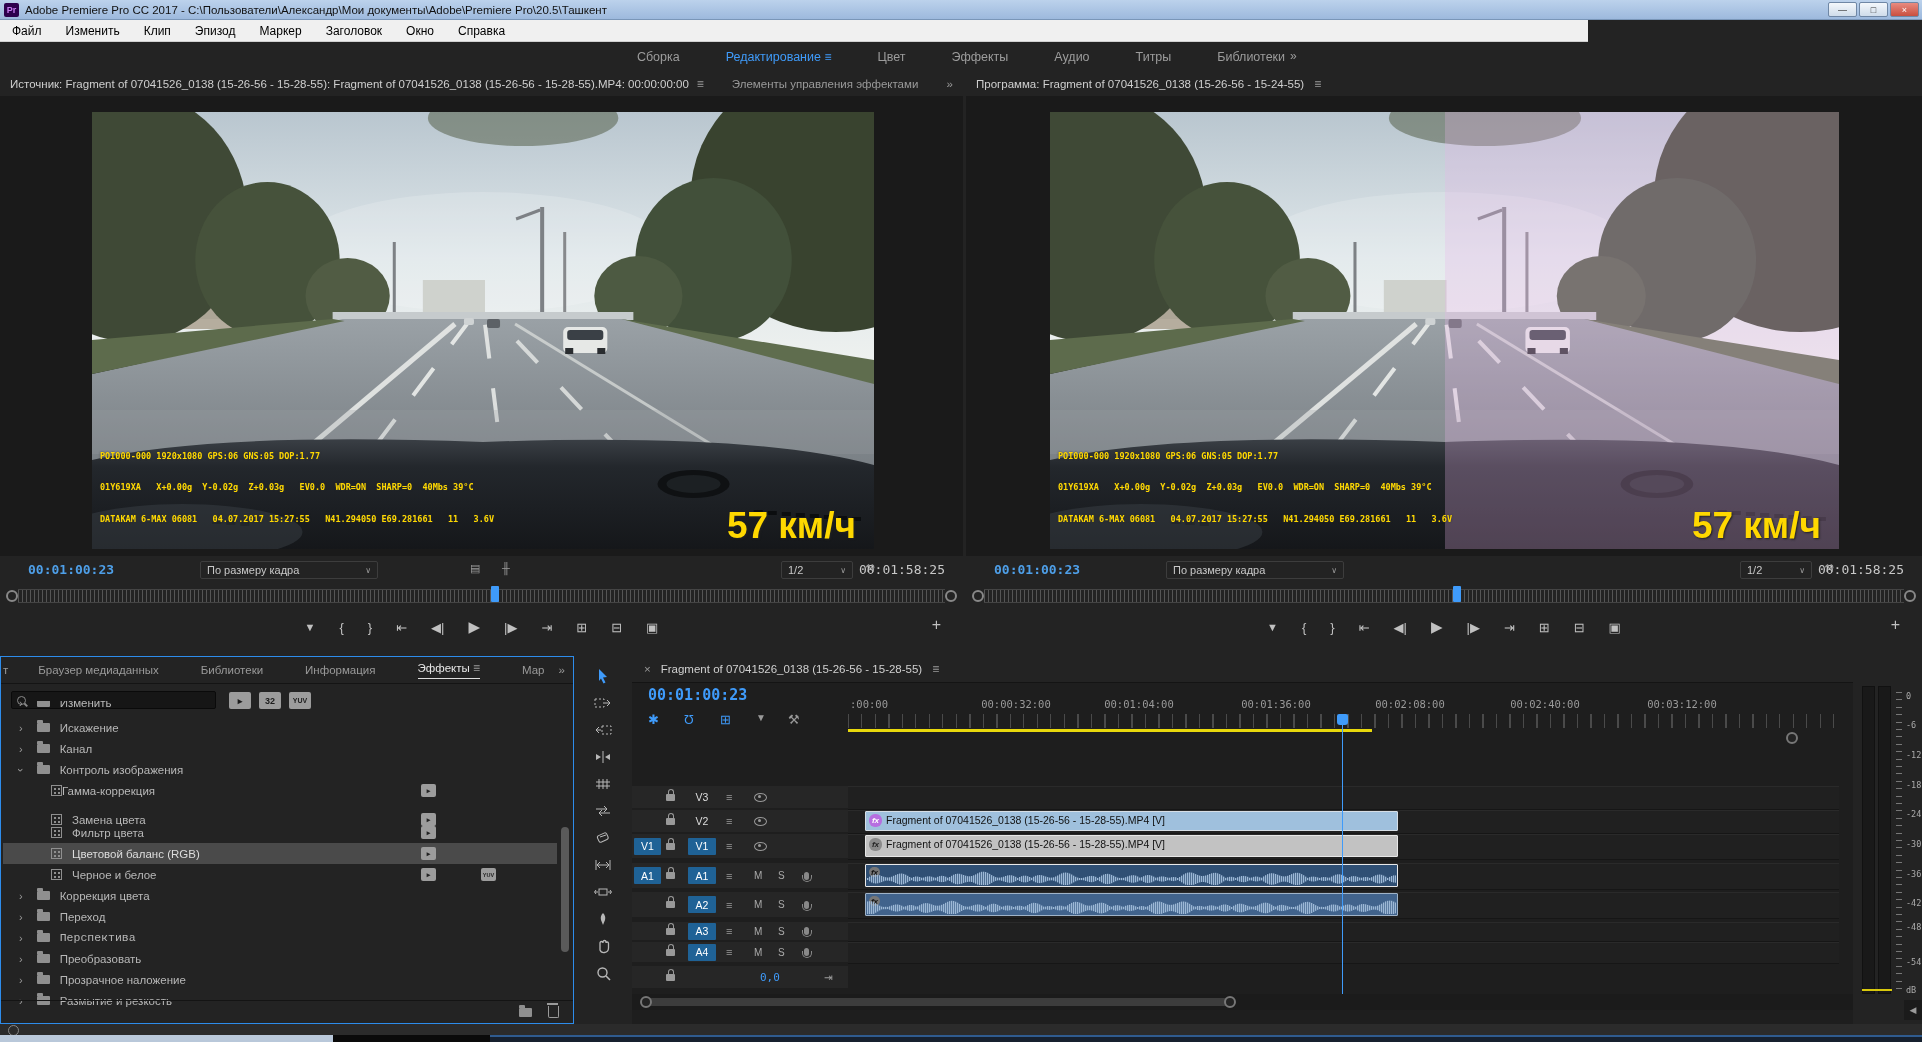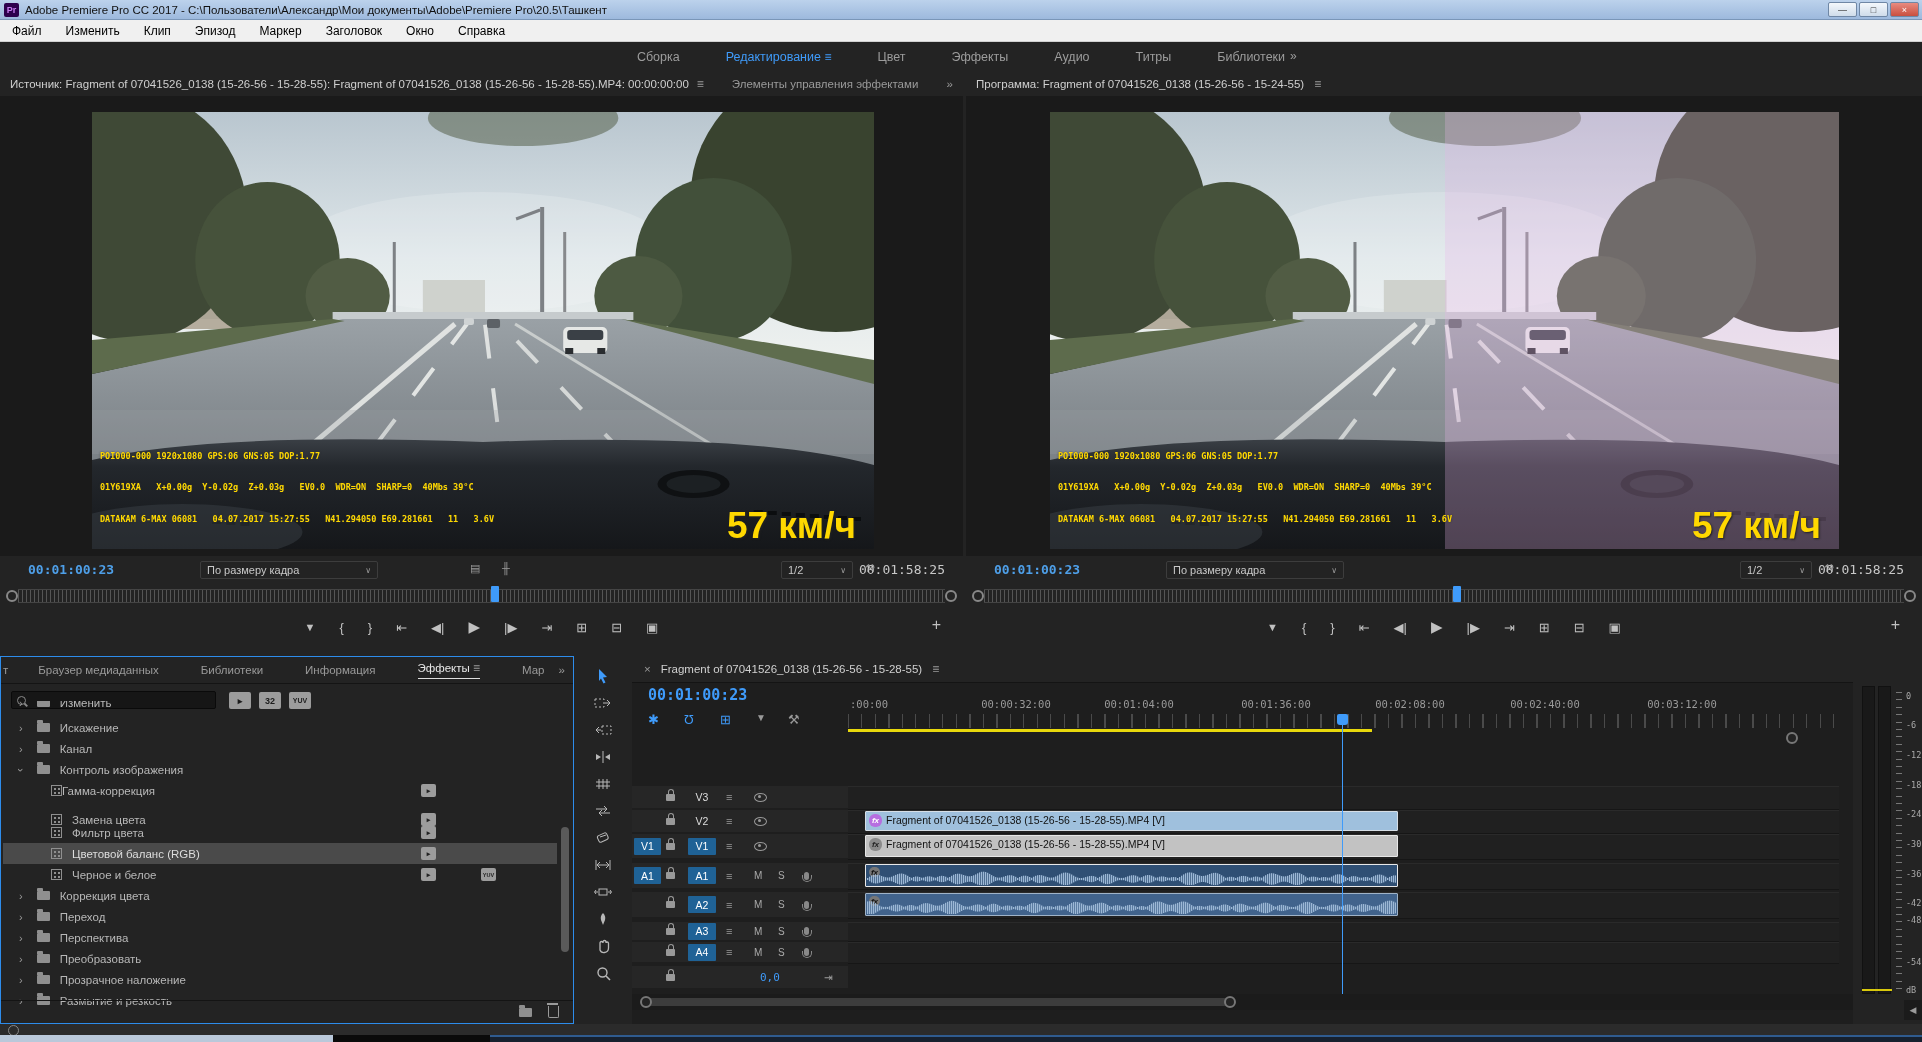--- a/index.html
+++ b/index.html
@@ -7,21 +7,21 @@
   .abs{position:absolute;}
   .tc{font-family:"DejaVu Sans Mono",monospace;}
   
   #titlebar{left:0;top:0;width:1922px;height:20px;background:linear-gradient(#bcd2ec,#9db9dd);border-bottom:1px solid #7a96b8;display:flex;align-items:center;padding-left:4px;box-sizing:border-box;}
   #pr-icon{width:15px;height:14px;background:#2d004d;color:#c77df0;font-size:9px;font-weight:bold;display:flex;align-items:center;justify-content:center;border-radius:2px;}
   #title-text{color:#111;font-size:11.5px;margin-left:6px;white-space:nowrap;}
   .winbtn{width:29px;height:15px;border:1px solid #6f87a5;border-radius:2px;background:linear-gradient(#f4f8fc,#cfdcea);display:flex;align-items:center;justify-content:center;font-size:9px;color:#333;box-sizing:border-box;}
   .winbtn.close{background:linear-gradient(#e88b80,#c94f3f);color:#fff;}
   #winbtns{position:absolute;right:3px;top:2px;display:flex;gap:2px;}
   
-  #menubar{left:0;top:20px;width:1922px;height:22px;background:#f0f0f0;display:flex;align-items:center;gap:0;border-bottom:1px solid #d0d0d0;box-sizing:border-box;}
+  #menubar{left:0;top:20px;width:1588px;height:22px;background:#f0f0f0;display:flex;align-items:center;gap:0;border-bottom:1px solid #d0d0d0;box-sizing:border-box;}
   .menu-item{color:#000;font-size:12px;padding:0 12px;height:100%;display:flex;align-items:center;}
   
   #wsbar{left:0;top:42px;width:1922px;height:30px;background:#232323;display:flex;align-items:center;justify-content:center;gap:46px;}
   .ws-tab{color:#9c9c9c;font-size:12.5px;}
   .ws-tab.active{color:#3f9bfa;}
   #ws-overflow{position:absolute;left:1290px;top:49px;color:#9c9c9c;font-size:12px;}
   
   .panel{background:#232323;}
   .mon-header{position:absolute;left:0;top:0;right:0;height:24px;background:#232323;border-bottom:1px solid #141414;display:flex;align-items:center;font-size:11.5px;}
   .videoarea{position:absolute;left:0;top:24px;right:0;background:#1a1a1a;}
@@ -408,21 +408,21 @@
       <span style="margin-left:10px;">Коррекция цвета</span>
     </div>
     <div class="erow" style="top:249px;">
       <span class="chev" style="margin-left:16px;">›</span>
       <span class="fold" style="margin-left:14px;"></span>
       <span style="margin-left:10px;">Переход</span>
     </div>
     <div class="erow" style="top:270px;">
       <span class="chev" style="margin-left:16px;">›</span>
       <span class="fold" style="margin-left:14px;"></span>
-      <span style="margin-left:10px;">Перспектива</span>
+      <span style="margin-left:10px;font-family:Liberation Mono, monospace;">Перспектива</span>
     </div>
     <div class="erow" style="top:291px;">
       <span class="chev" style="margin-left:16px;">›</span>
       <span class="fold" style="margin-left:14px;"></span>
       <span style="margin-left:10px;">Преобразовать</span>
     </div>
     <div class="erow" style="top:312px;">
       <span class="chev" style="margin-left:16px;">›</span>
       <span class="fold" style="margin-left:14px;"></span>
       <span style="margin-left:10px;">Прозрачное наложение</span>
@@ -1170,21 +1170,21 @@
     <div id="mticks"></div>
     <div id="meter-yellow"></div>
     <span class="mtick-label" style="top:40px;">0</span>
     <span class="mtick-label" style="top:69px;">-6</span>
     <span class="mtick-label" style="top:99px;">-12</span>
     <span class="mtick-label" style="top:129px;">-18</span>
     <span class="mtick-label" style="top:158px;">-24</span>
     <span class="mtick-label" style="top:188px;">-30</span>
     <span class="mtick-label" style="top:218px;">-36</span>
     <span class="mtick-label" style="top:247px;">-42</span>
-    <span class="mtick-label" style="top:264px;text-align:center;">-48</span>
+    <span class="mtick-label" style="top:271px;text-align:center;">-48</span>
     <span class="mtick-label" style="top:306px;">-54</span>
     <span class="mtick-label" style="top:334px;">dB</span>
     <span class="dim" style="position:absolute;left:48px;top:344px;width:18px;height:20px;background:#1b1b1b;display:flex;align-items:center;justify-content:center;font-size:9px;">◀</span>
   </div>
 
   <div id="statusbar" class="abs">
     <span class="cc"></span>
   </div>
   <div id="taskbar-light" class="abs"></div>
   <div id="taskbar-dark" class="abs"></div>

